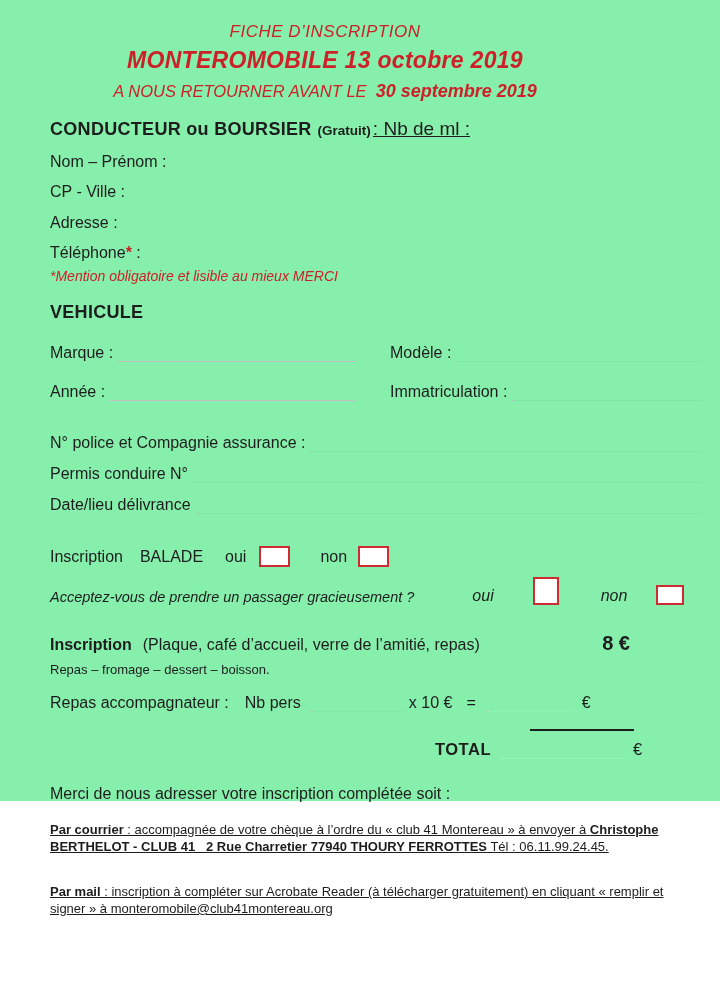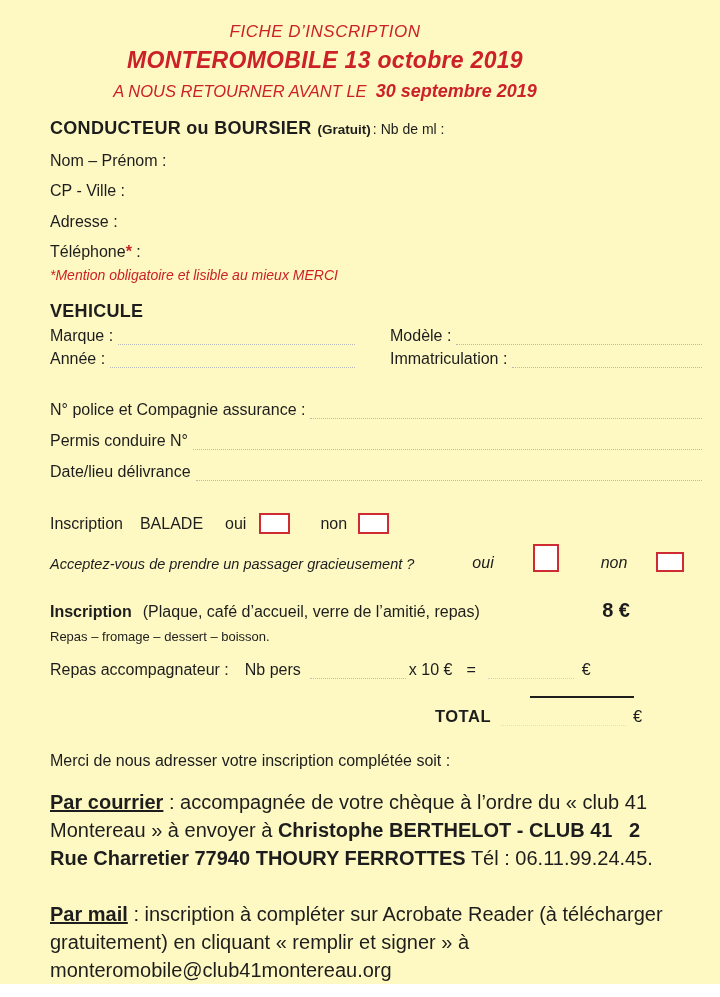--- a/index.html
+++ b/index.html
@@ -1,42 +1,42 @@
 <!DOCTYPE html>
 <html><head>
 <meta charset="utf-8">
 <style>
   html,body{margin:0;padding:0;background:#ffffff;}
   body{width:720px;height:997px;font-family:"Liberation Sans",sans-serif;color:#1d1d1d;overflow:hidden;}
-  .page{box-sizing:border-box;width:720px;height:984px;padding:14px 18px 0 50px;position:relative;background:#fef9c3;}
+  .page{box-sizing:border-box;width:720px;height:801px;padding:14px 18px 0 50px;position:relative;background:#86efac;}
 
   
   .hdr{width:570px;text-align:center;margin:0 auto 0 -10px;}
   .hdr-l1{color:#cc2128;font-style:italic;font-size:17px;font-weight:500;letter-spacing:.5px;margin-top:8px;}
   .hdr-l2{color:#cc2128;font-style:italic;font-weight:bold;font-size:23px;margin-top:5px;letter-spacing:.3px;}
   .hdr-l3{color:#cc2128;font-style:italic;font-size:16.5px;margin-top:7px;}
   .hdr-l3 .date{font-weight:bold;font-size:18px;margin-left:9px;}
 
   
   .sec-title{font-weight:bold;font-size:18px;letter-spacing:.3px;}
   .cond-title-row{margin-top:16px;display:flex;align-items:baseline;}
   .cond-gratuit{font-weight:bold;font-size:13.5px;margin-left:6px;}
-  .cond-after{font-size:14px;margin-left:2px;}
+  .cond-after{font-size:19px;margin-left:2px;text-decoration:underline;}
 
   
   .field{font-size:16px;margin-top:12.5px;}
   .star{color:#cc2128;font-weight:bold;}
   .mention{color:#cc2128;font-style:italic;font-size:14px;margin-top:6px;}
 
   .veh-title{margin-top:18px;}
 
   
   .lrow{display:flex;align-items:flex-end;font-size:16px;margin-top:13px;}
   .dots{border-bottom:1px dotted #b8b8b8;height:14px;flex:1;margin-left:5px;}
-  .vcols{display:flex;margin-top:5px;}
+  .vcols{display:flex;margin-top:21px;}
   .vcol-l{width:305px;display:flex;align-items:flex-end;font-size:16px;}
   .vcol-r{flex:1;display:flex;align-items:flex-end;font-size:16px;margin-left:35px;}
   .gap-before-police{margin-top:33px;}
 
   
   .chkrow1{display:flex;align-items:center;font-size:16px;margin-top:32px;}
   .chkrow2{display:flex;align-items:flex-end;font-size:14.5px;font-style:italic;margin-top:10px;}
   .box{border:2px solid #cf2b33;background:#fff;display:inline-block;}
   .bx1{width:27px;height:17px;margin-left:13px;}
   .bx2{width:27px;height:17px;margin-left:11px;}
@@ -57,21 +57,21 @@
   .d2{width:86px;border-bottom:1px dotted #d2d2d2;height:13px;margin-left:12px;}
   .eur{margin-left:8px;}
   .total-line{width:104px;height:0;border-top:2.5px solid #1d1d1d;margin:17px 0 0 480px;}
   .total-row{display:flex;align-items:flex-end;font-size:16.5px;margin-top:9px;}
   .total-lbl{font-weight:bold;margin-left:385px;letter-spacing:.5px;}
   .d3{width:125px;border-bottom:1px dotted #dcdcdc;height:13px;margin-left:10px;}
   .total-eur{margin-left:7px;}
 
   
   .intro{font-size:16px;font-weight:500;margin-top:26px;}
-  .para{font-size:20px;line-height:28px;margin-top:18px;max-width:625px;}
+  .para{font-size:13px;line-height:17px;margin-top:18px;max-width:625px;text-decoration:underline;}
   .ul-bold{font-weight:bold;text-decoration:underline;}
   .b{font-weight:bold;}
 </style>
 </head>
 <body>
 
 <div class="page">
 
   <div class="hdr">
     <div class="hdr-l1">FICHE D’INSCRIPTION</div>

